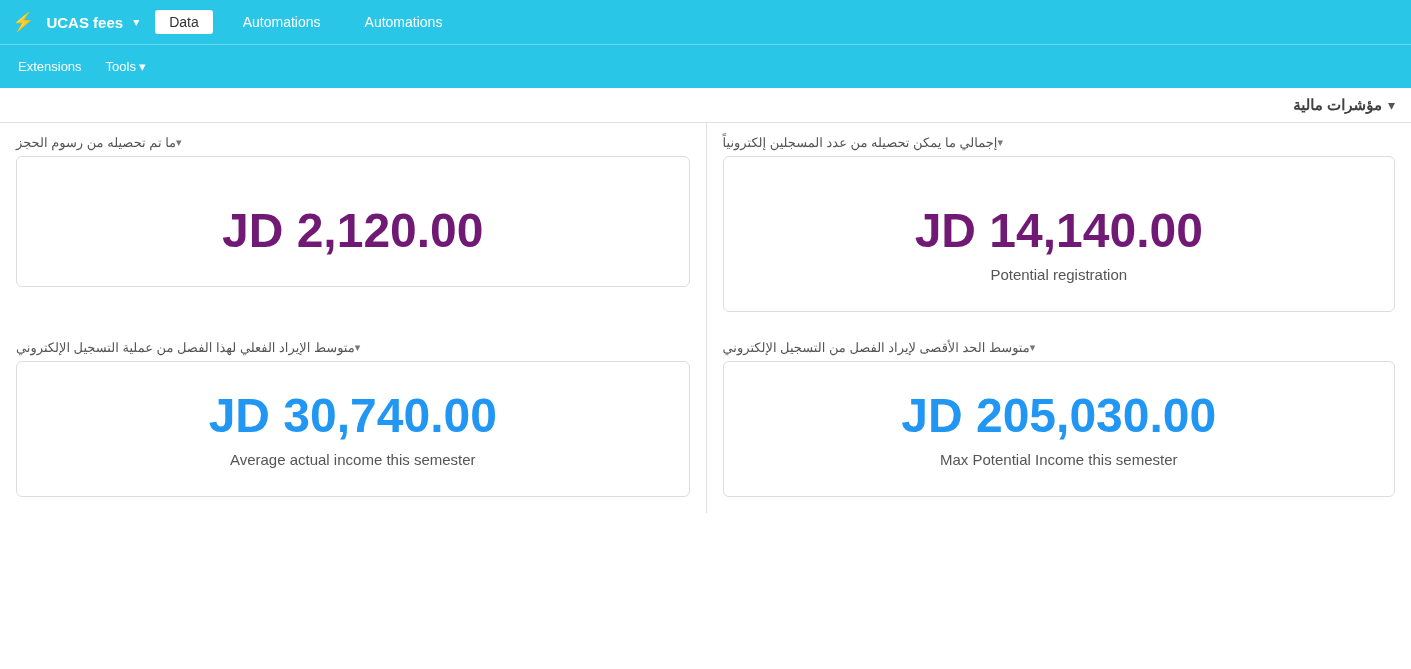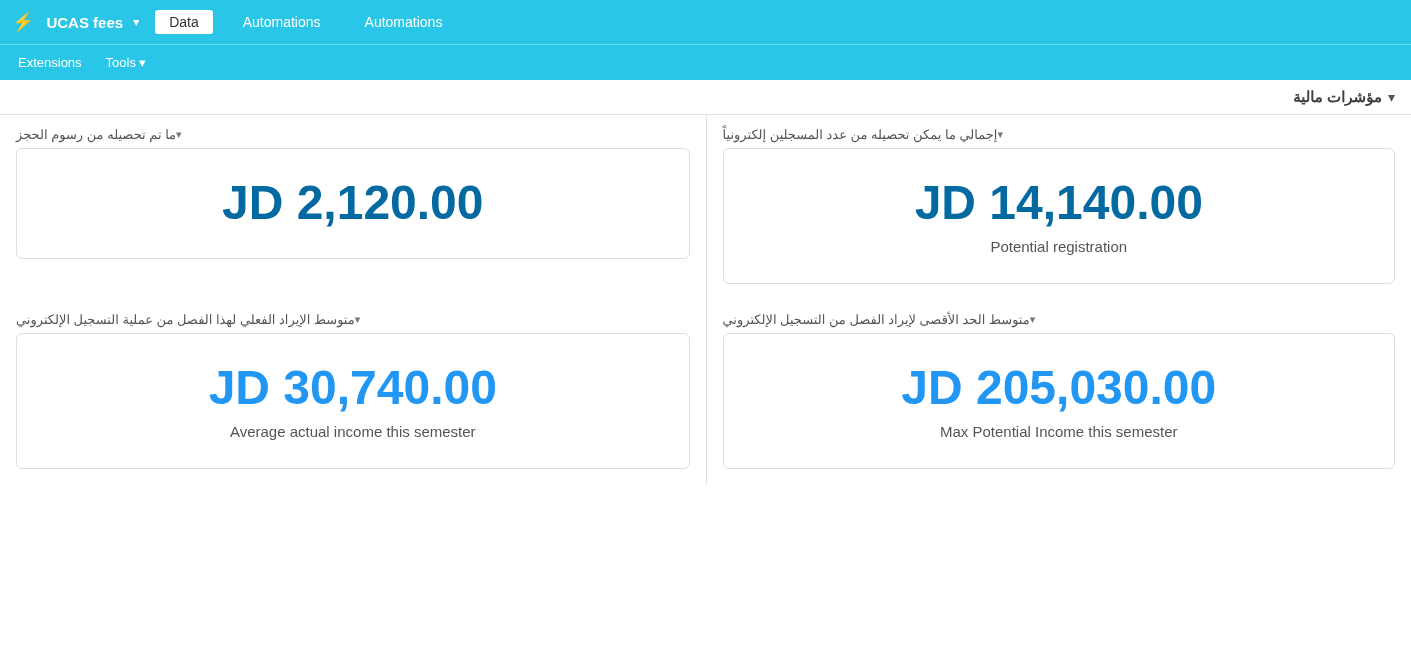--- a/index.html
+++ b/index.html
@@ -46,21 +46,21 @@
       background: transparent;
       color: #fff;
     }
 
     
     .secondary-nav {
       background: #29c6e8;
       display: flex;
       align-items: center;
       padding: 0 8px;
-      height: 36px;
+      height: 44px;
       border-top: 1px solid rgba(255,255,255,0.3);
       gap: 4px;
     }
     .sec-nav-item {
       color: #fff;
       font-size: 13px;
       padding: 4px 10px;
       cursor: pointer;
       border-radius: 4px;
     }
@@ -133,22 +133,23 @@
       border-radius: 6px;
       padding: 28px 20px;
       text-align: center;
       background: #fff;
       margin-bottom: 16px;
     }
 
     .card-value-green {
       font-size: 48px;
       font-weight: bold;
-      color: #0369a1;
+      color: #701a75;
       line-height: 1.1;
+      margin-top: 20px;
     }
     .card-value-blue {
       font-size: 48px;
       font-weight: bold;
       color: #2196f3;
       line-height: 1.1;
     }
     .card-subtitle {
       font-size: 15px;
       color: #555;

